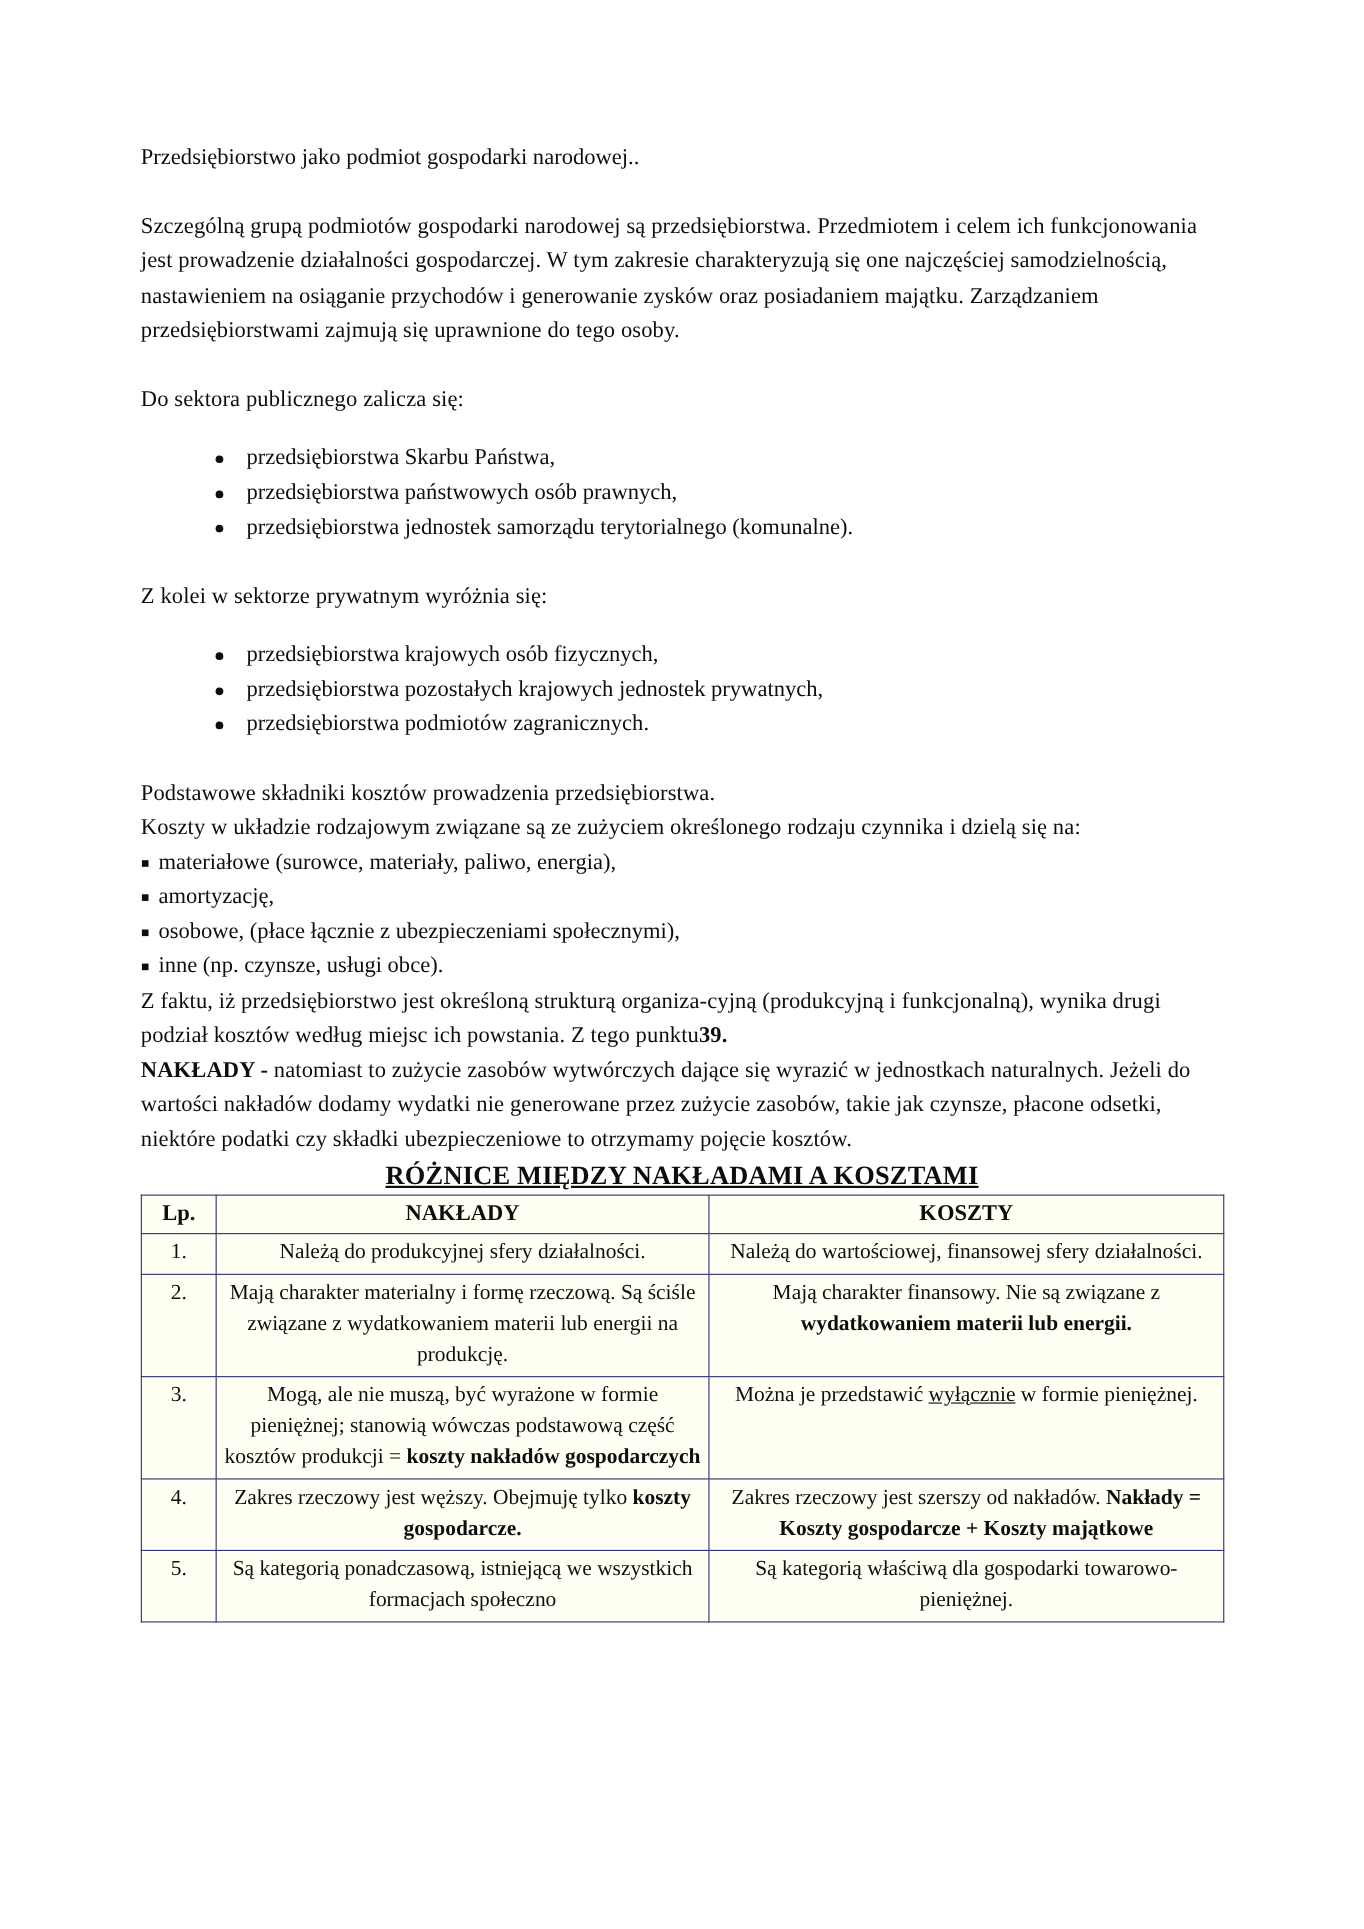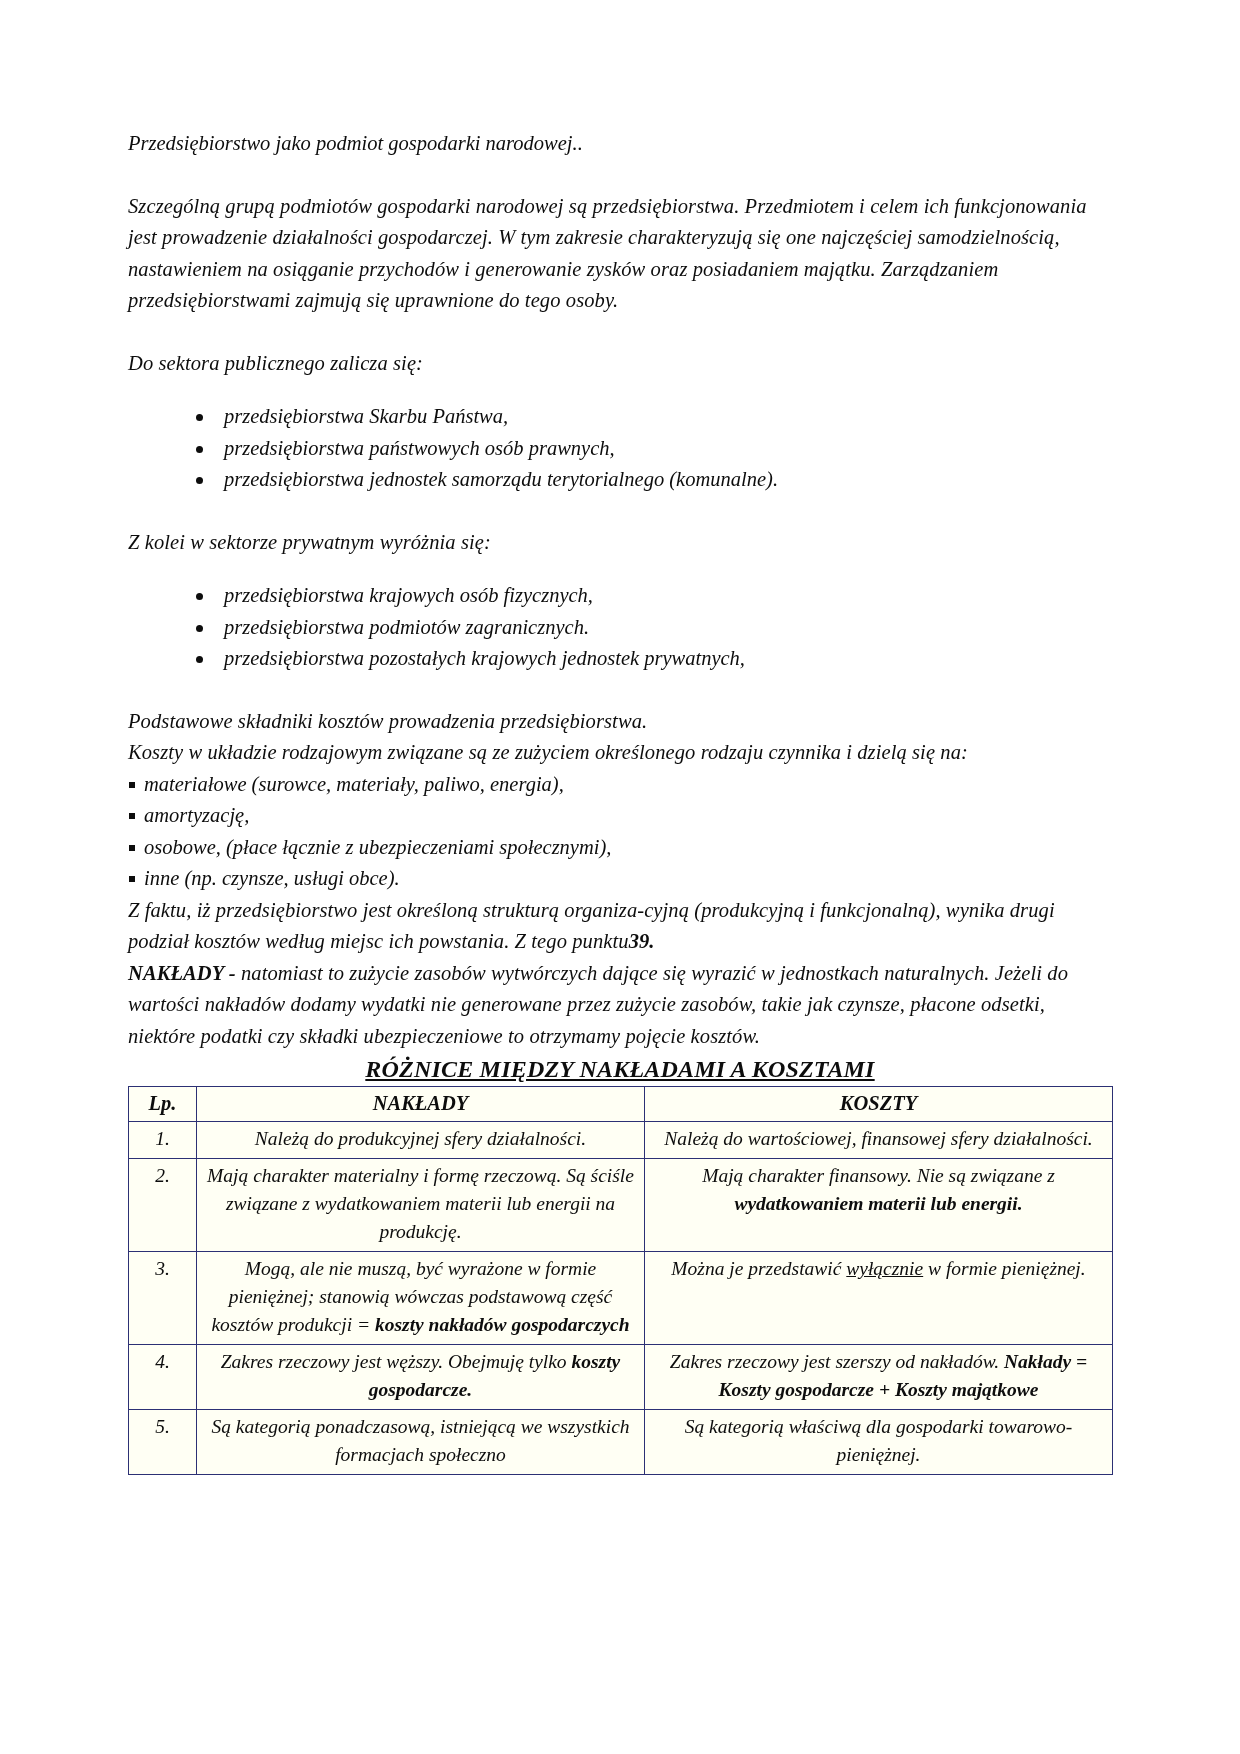--- a/index.html
+++ b/index.html
@@ -14,21 +14,20 @@
     color: #0d0d0d;
     position: relative;
     overflow: hidden;
   }
   .page {
     position: absolute;
     left: 0; top: 0;
     width: 1240px;
     height: 1754px;
     background: #ffffff;
-    font-style: italic;
   }
   .content {
     position: absolute;
     left: 128px;
     top: 128px;
     width: 984px;
   }
   .para {
     font-size: 20.5px;
     line-height: 31.5px;
@@ -151,22 +150,22 @@
     </ul>
 
     <div class="gap-md"></div>
 
     <p class="para">Z kolei w sektorze prywatnym wyróżnia się:</p>
 
     <div class="gap-sm"></div>
 
     <ul class="disc-list">
       <li>przedsiębiorstwa krajowych osób fizycznych,</li>
+      <li>przedsiębiorstwa pozostałych krajowych jednostek prywatnych,</li>
       <li>przedsiębiorstwa podmiotów zagranicznych.</li>
-      <li>przedsiębiorstwa pozostałych krajowych jednostek prywatnych,</li>
     </ul>
 
     <div class="gap-md"></div>
 
     <p class="para"> Podstawowe składniki kosztów prowadzenia przedsiębiorstwa.</p>
     <p class="para">Koszty w układzie rodzajowym związane są ze zużyciem określonego rodzaju czynnika i dzielą się na:</p>
 
     <ul class="sq-list">
       <li>materiałowe (surowce, materiały, paliwo, energia),</li>
       <li>amortyzację,</li>

